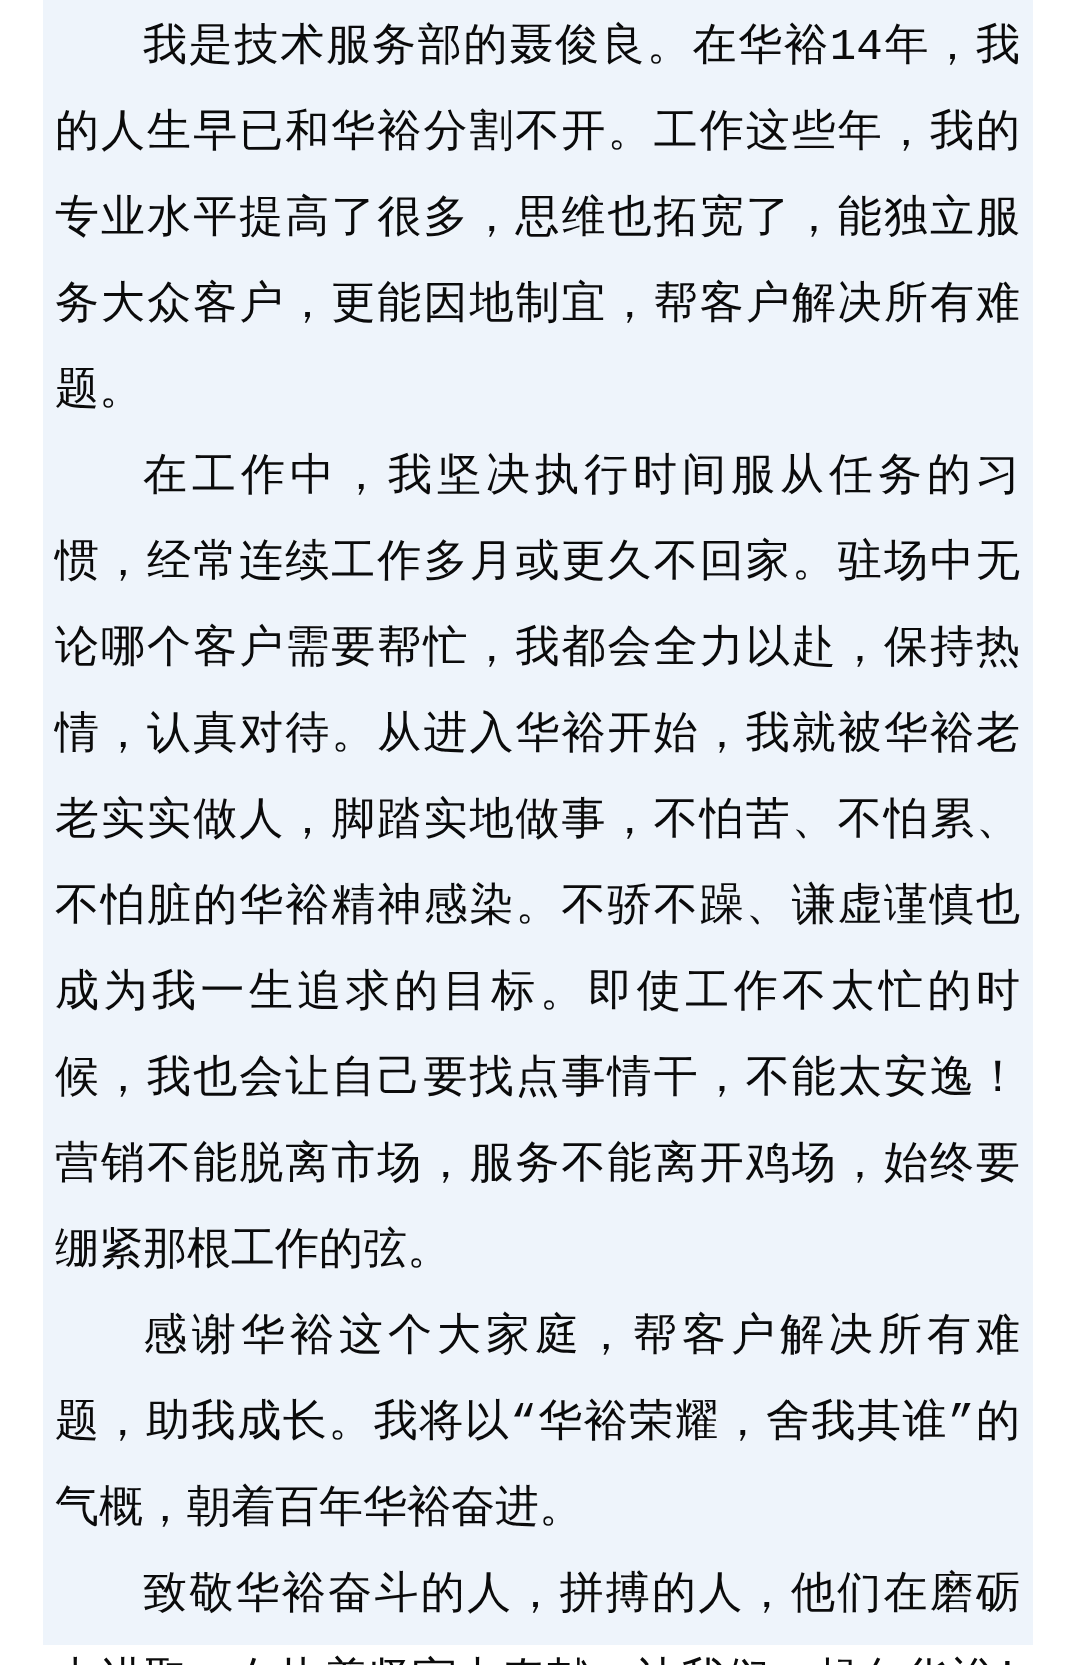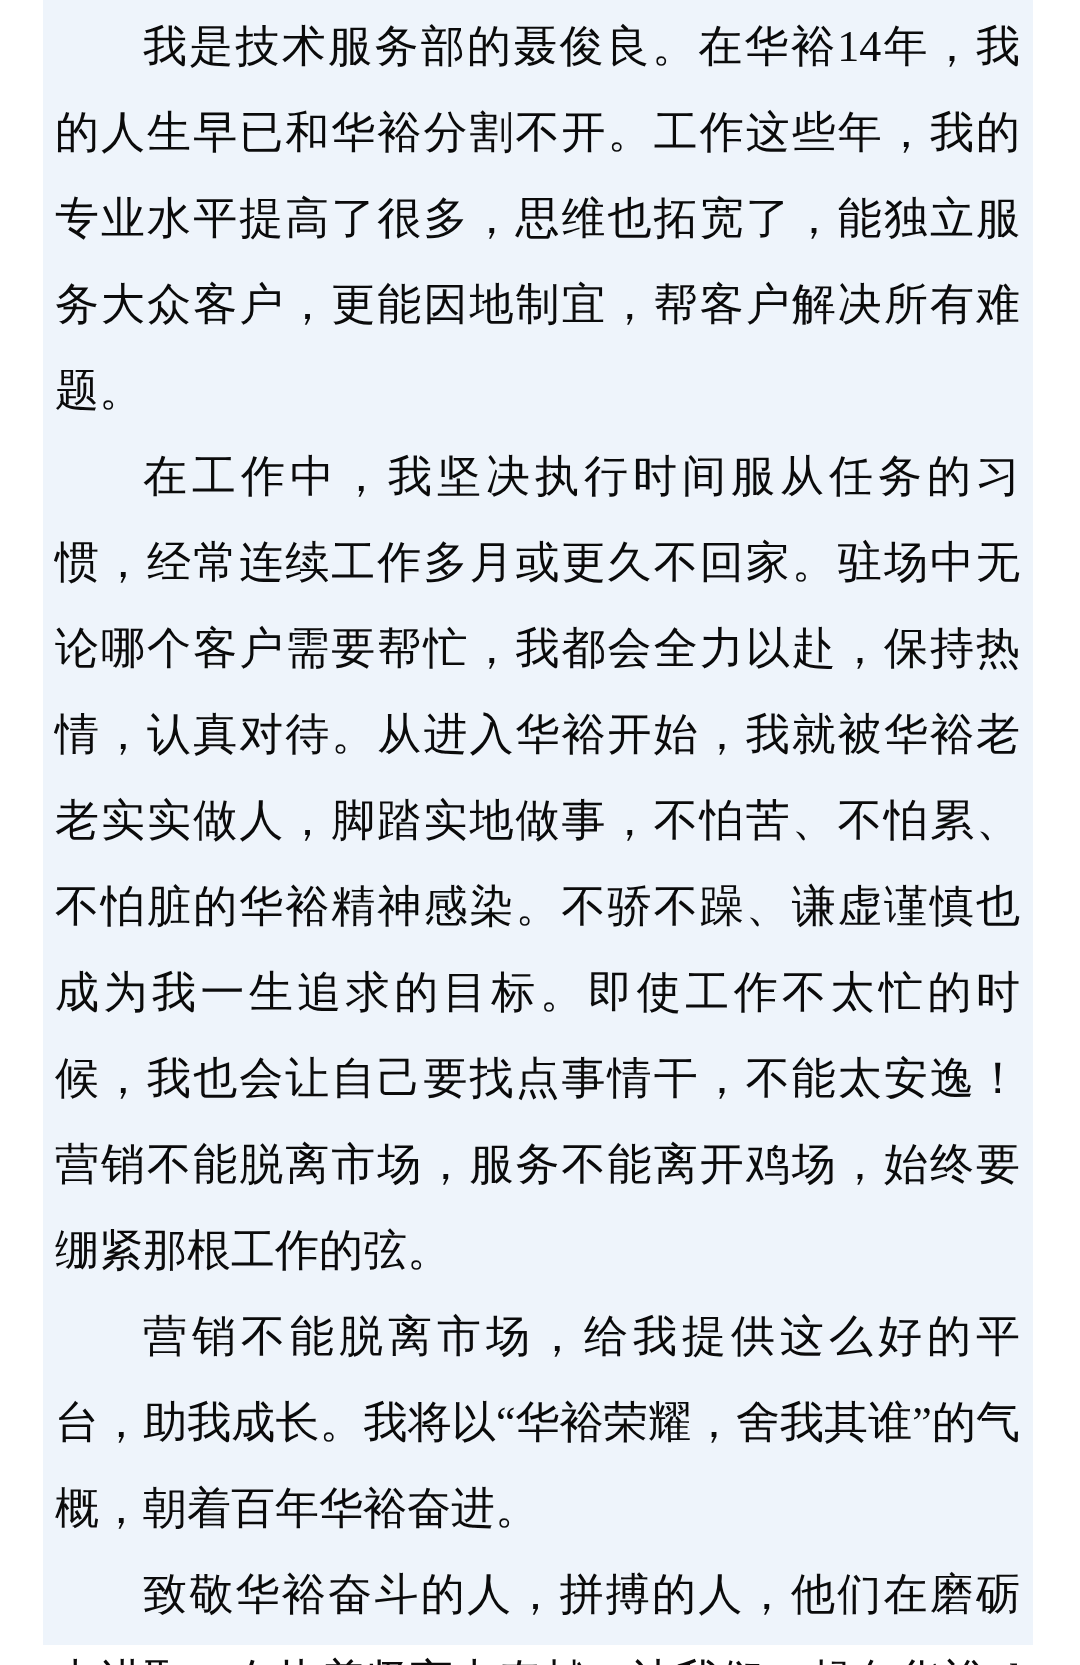--- a/index.html
+++ b/index.html
@@ -27,26 +27,26 @@
   .article p {
     margin: 0;
     padding: 0;
     font-size: 44px;
     line-height: 86px;
     color: #0b0b0b;
     text-align: justify;
     text-justify: inter-character;
     text-indent: 2em;
     word-break: break-all;
-    font-family: Liberation Serif, serif;
+    font-family: Liberation Mono, monospace;
   }
 </style>
 </head>
 <body>
 
 <div class="content-panel">
   <div class="article">
     <p>我是技术服务部的聂俊良。在华裕14年，我的人生早已和华裕分割不开。工作这些年，我的专业水平提高了很多，思维也拓宽了，能独立服务大众客户，更能因地制宜，帮客户解决所有难题。</p>
     <p>在工作中，我坚决执行时间服从任务的习惯，经常连续工作多月或更久不回家。驻场中无论哪个客户需要帮忙，我都会全力以赴，保持热情，认真对待。从进入华裕开始，我就被华裕老老实实做人，脚踏实地做事，不怕苦、不怕累、不怕脏的华裕精神感染。不骄不躁、谦虚谨慎也成为我一生追求的目标。即使工作不太忙的时候，我也会让自己要找点事情干，不能太安逸！营销不能脱离市场，服务不能离开鸡场，始终要绷紧那根工作的弦。</p>
-    <p>营销不能脱离市场，给我提供这么好的平台，助我成长。我将以“华裕荣耀，舍我其谁”的气概，朝着百年华裕奋进。</p>
+    <p>感谢华裕这个大家庭，帮客户解决所有难题，助我成长。我将以“华裕荣耀，舍我其谁”的气概，朝着百年华裕奋进。</p>
     <p>致敬华裕奋斗的人，拼搏的人，他们在磨砺中进取、在执着坚守中奉献，让我们一起向华裕idol看齐！</p>
   </div>
 </div>
 
 </body></html>

